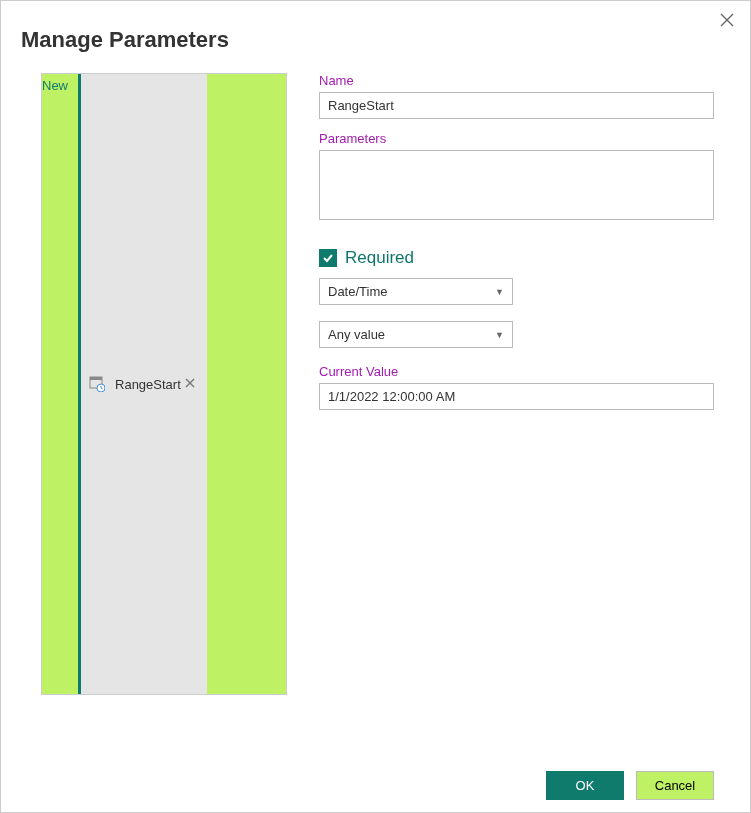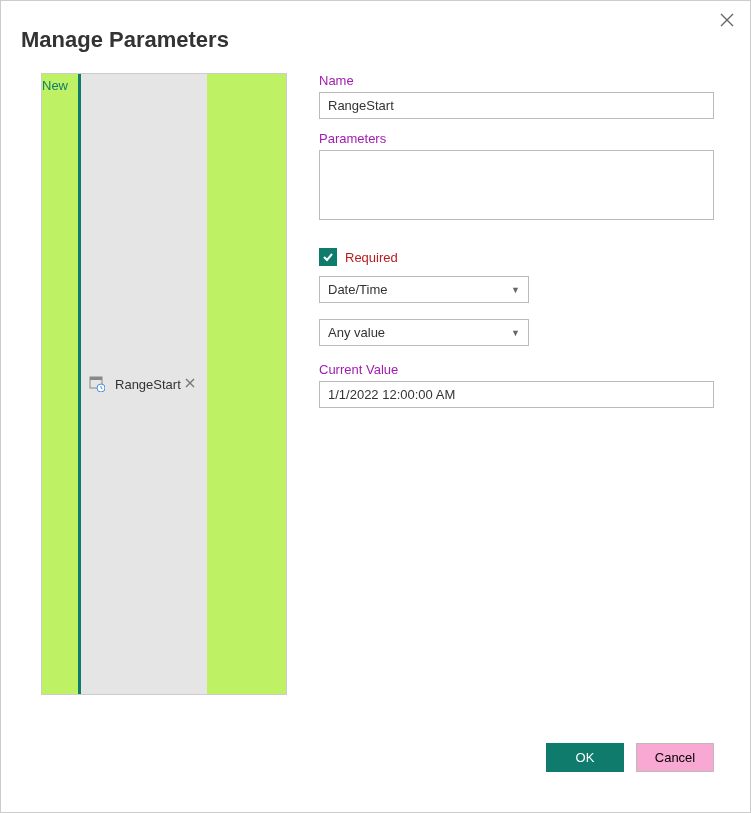--- a/index.html
+++ b/index.html
@@ -112,53 +112,53 @@
     .checkbox-box {
       width: 18px;
       height: 18px;
       background: #0f7b6c;
       display: flex;
       align-items: center;
       justify-content: center;
       cursor: pointer;
     }
     .checkbox-box svg { display: block; }
-    .required-label { font-size: 13px; color: #b91c1c; }
+    .required-label { font-size: 17px; color: #0f766e; }
     .dropdown {
-      width: 210px;
+      width: 194px;
       border: 1px solid #bbb;
       padding: 5px 8px;
       font-size: 13px;
       color: #333;
       display: flex;
       justify-content: space-between;
       align-items: center;
       cursor: pointer;
       background: #fff;
     }
     .dropdown-arrow {
       font-size: 9px;
       color: #666;
     }
     .current-value-block {
       margin-top: 8px;
     }
     .footer {
       position: absolute;
-      bottom: 40px;
+      bottom: 12px;
       right: 36px;
       display: flex;
       gap: 12px;
     }
     .btn {
       min-width: 78px;
       padding: 6px 16px;
       font-size: 13px;
       border: 1px solid #bbb;
-      background: #f9a8d4;
+      background: #bef264;
       cursor: pointer;
       text-align: center;
     }
     .btn-primary {
       background: #0f7b6c;
       color: #fff;
       border-color: #0f7b6c;
     }
   </style>
 </head>

